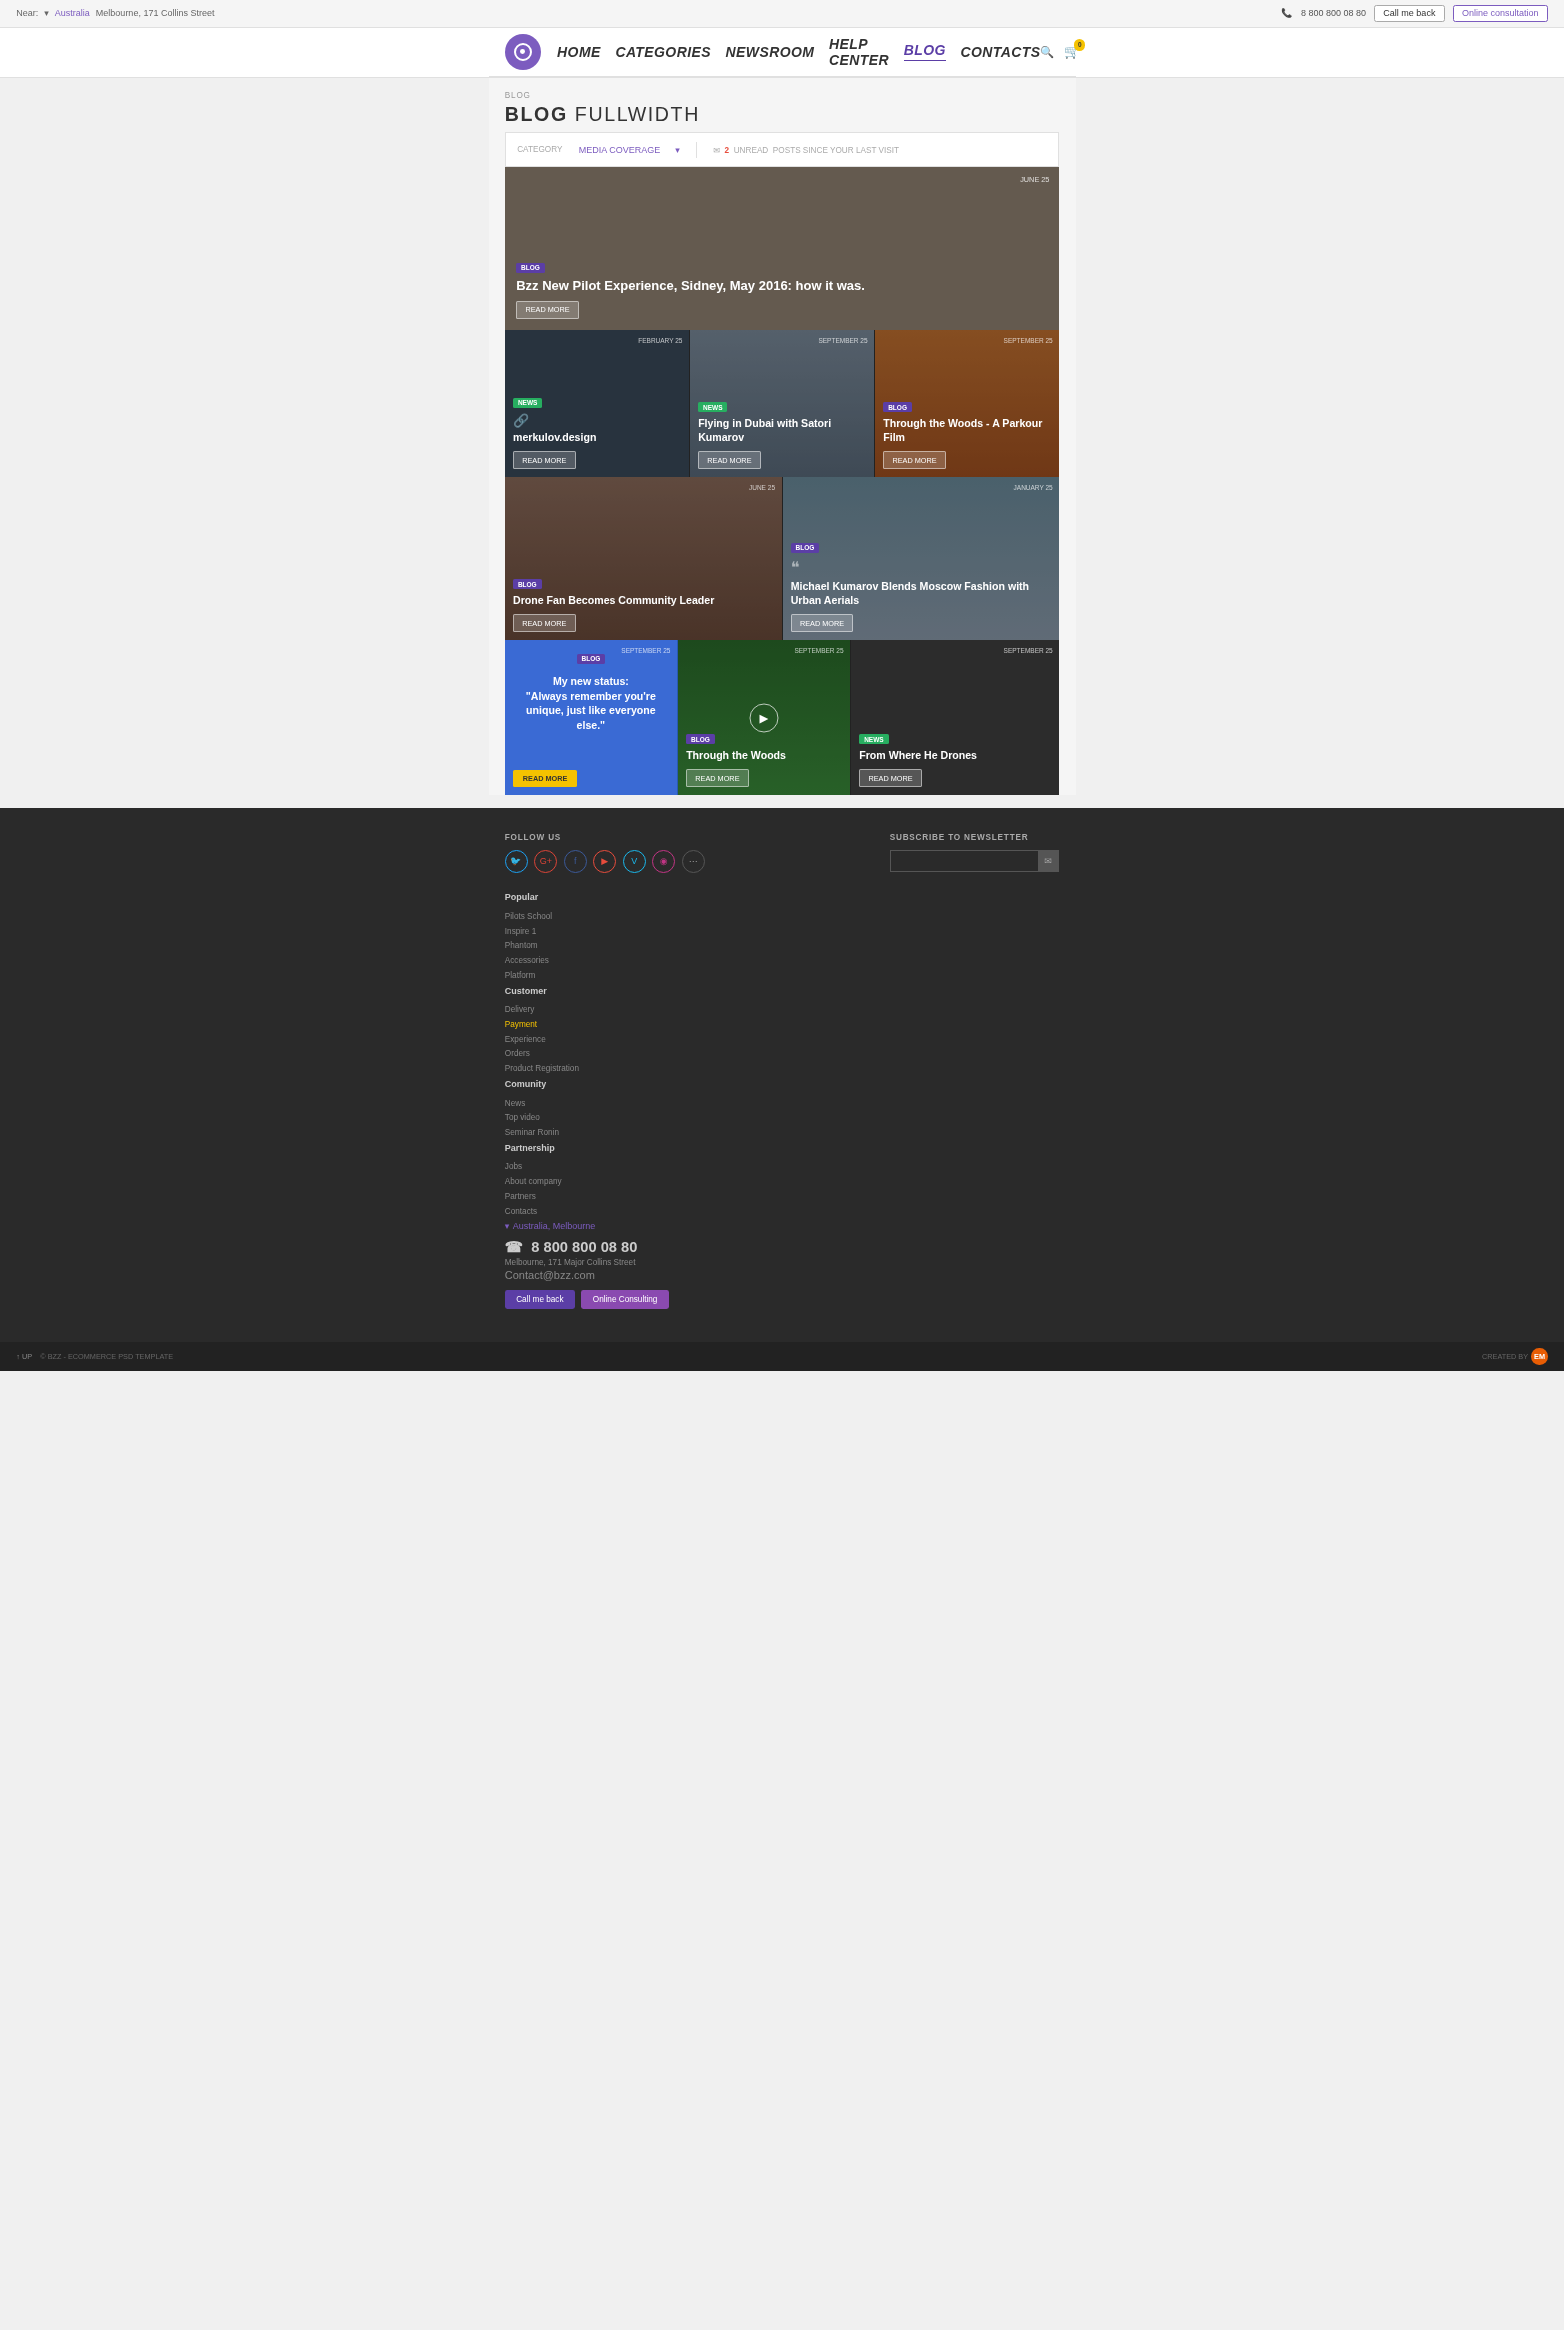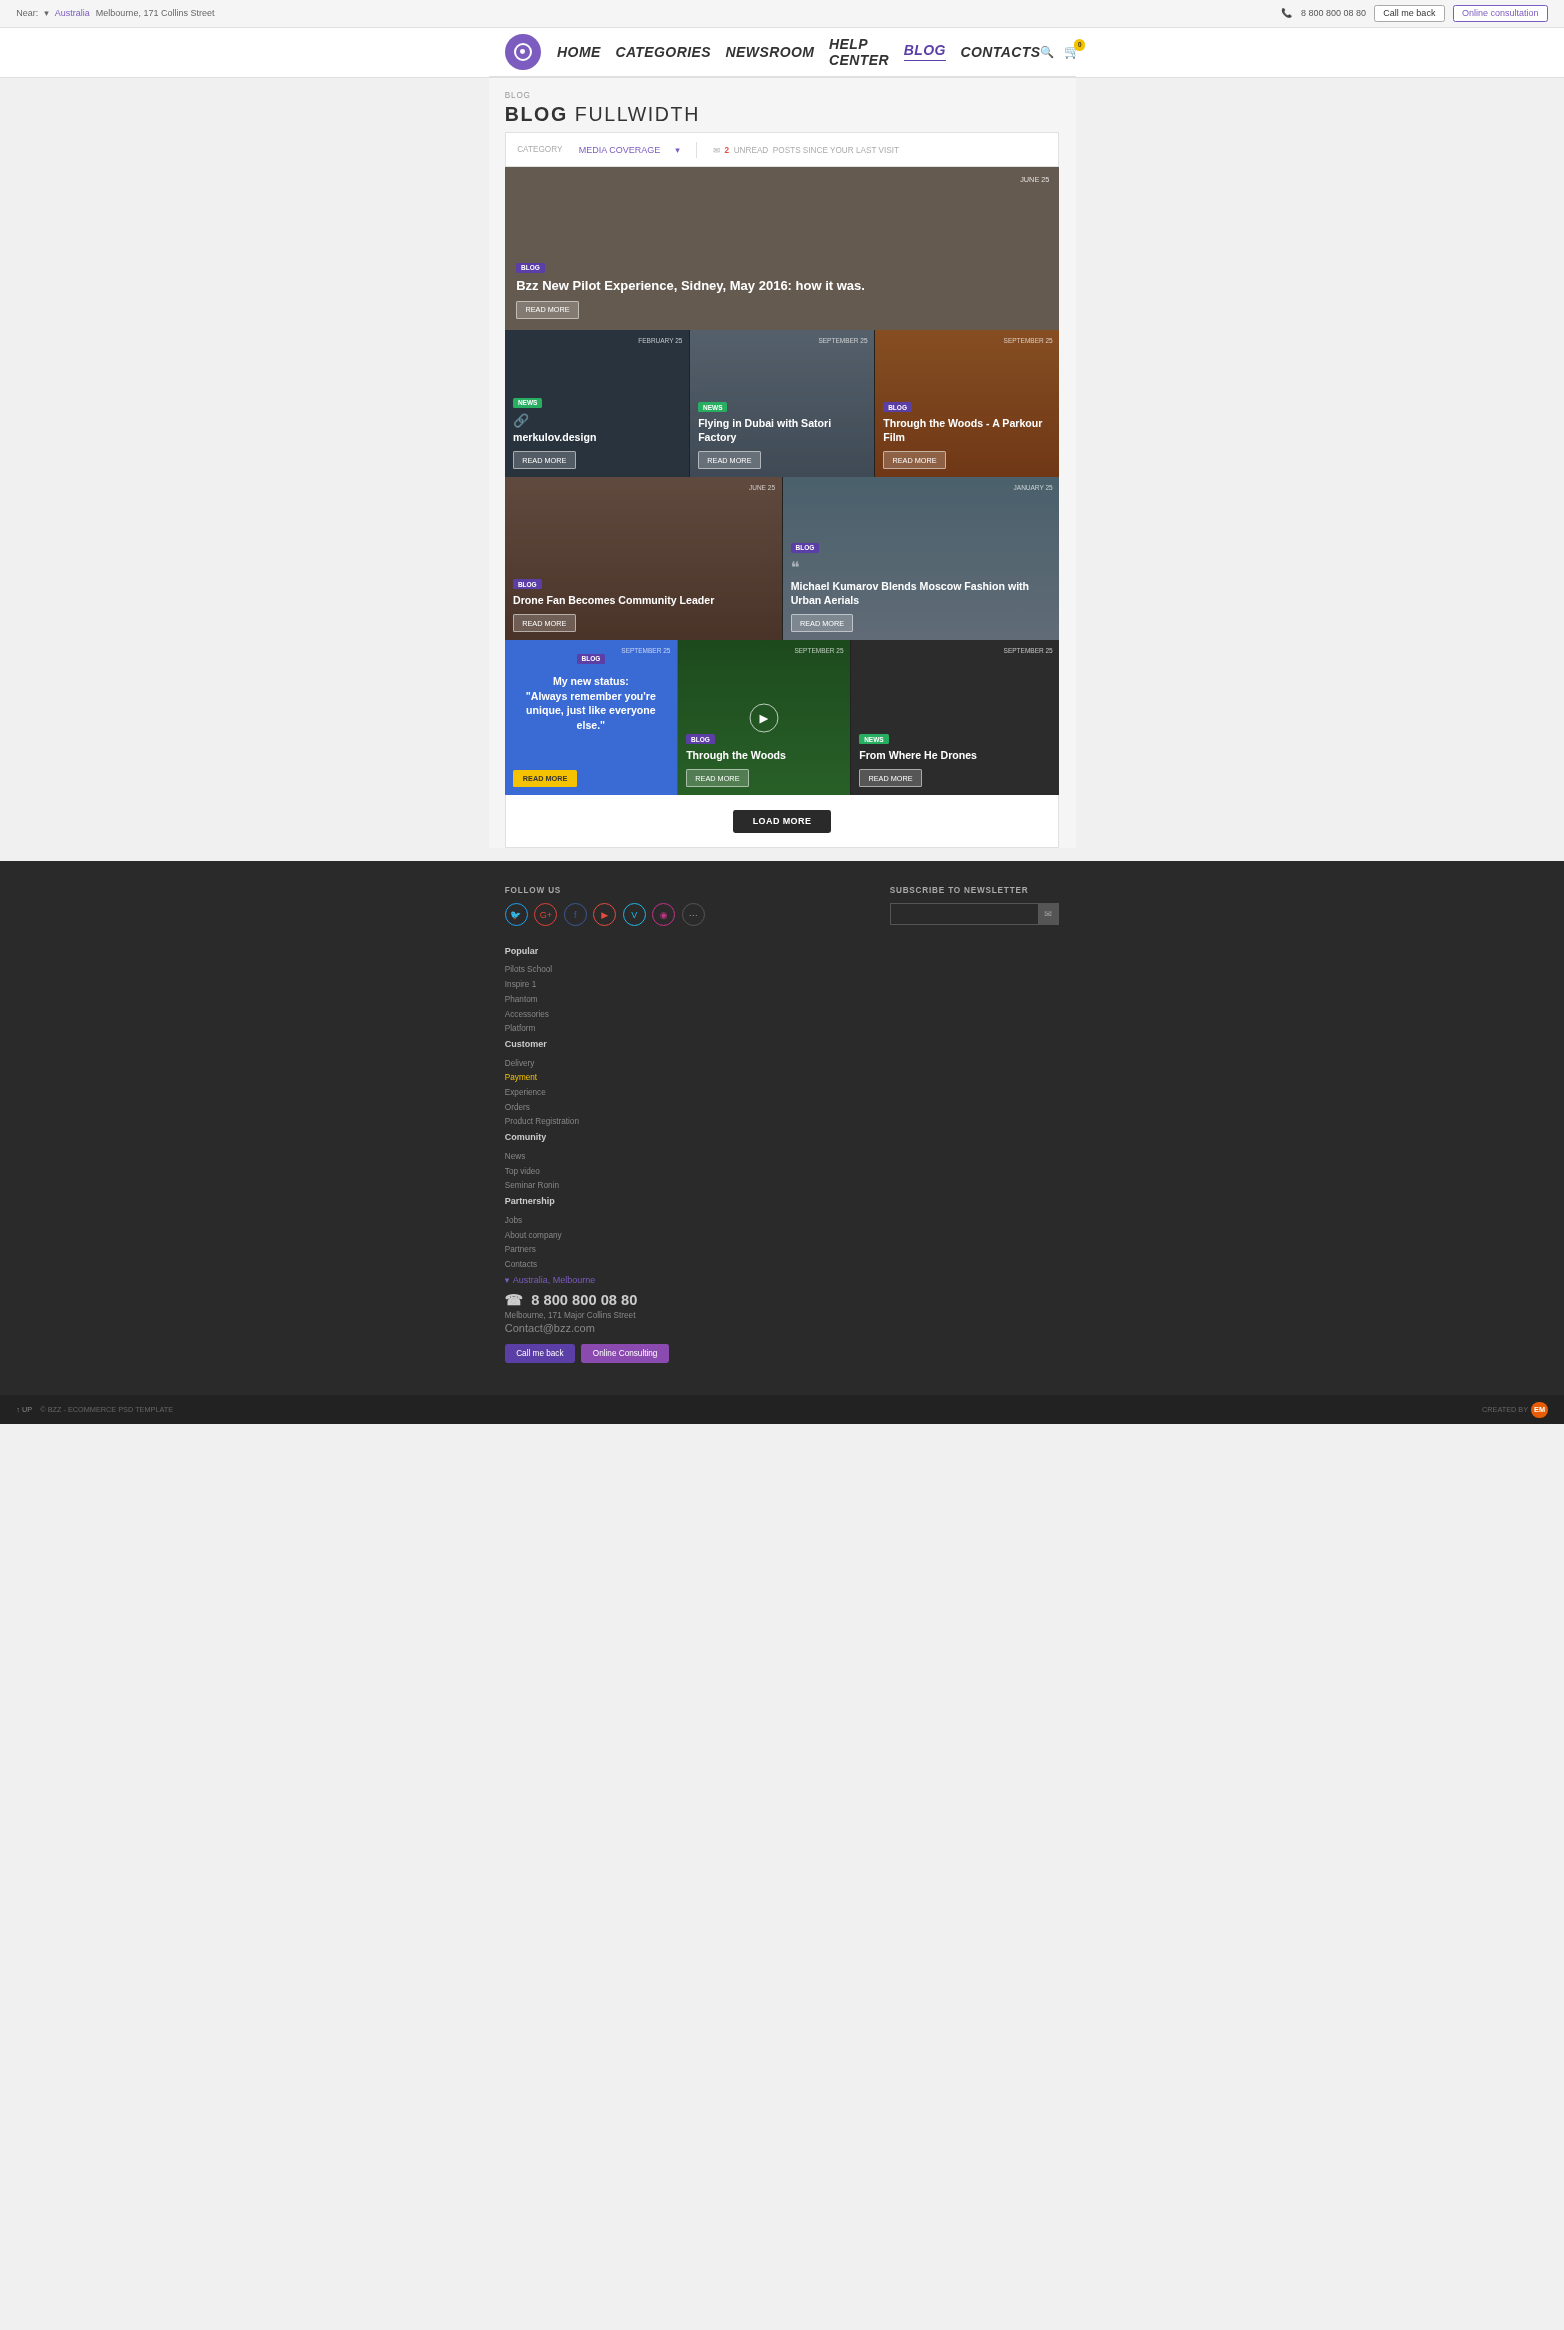--- a/index.html
+++ b/index.html
@@ -563,21 +563,21 @@
           <div class="card-title">merkulov.design</div>
           <div class="btn-read-more">Read more</div>
         </div>
       </div>
 
       <div class="post-card dubai-bg">
         <div class="card-overlay"></div>
         <div class="card-date">SEPTEMBER 25</div>
         <div class="card-content">
           <div class="tag-news">NEWS</div>
-          <div class="card-title">Flying in Dubai with Satori Factory</div>
+          <div class="card-title">Flying in Dubai with Satori Kumarov</div>
           <div class="btn-read-more">Read more</div>
         </div>
       </div>
 
       <div class="post-card parkour-bg">
         <div class="card-overlay"></div>
         <div class="card-date">SEPTEMBER 25</div>
         <div class="card-content">
           <div class="tag-blog">BLOG</div>
           <div class="card-title">Through the Woods - A Parkour Film</div>
@@ -640,23 +640,20 @@
         <div class="card-content">
           <div class="tag-news">NEWS</div>
           <div class="card-title">From Where He Drones</div>
           <div class="btn-read-more">Read more</div>
         </div>
       </div>
     </div>
 
   </div>
 
-  <div class="load-more-area">
-    <button class="btn-load-more">Load more</button>
-  </div>
 
 </div>
 
 <div style="background:#2a2a2a; padding: 0;">
   <div style="max-width:587px; margin:0 auto;">
     <div class="footer">
 
       <div class="footer-top">
         <div class="footer-follow">
           <h4>FOLLOW US</h4>

